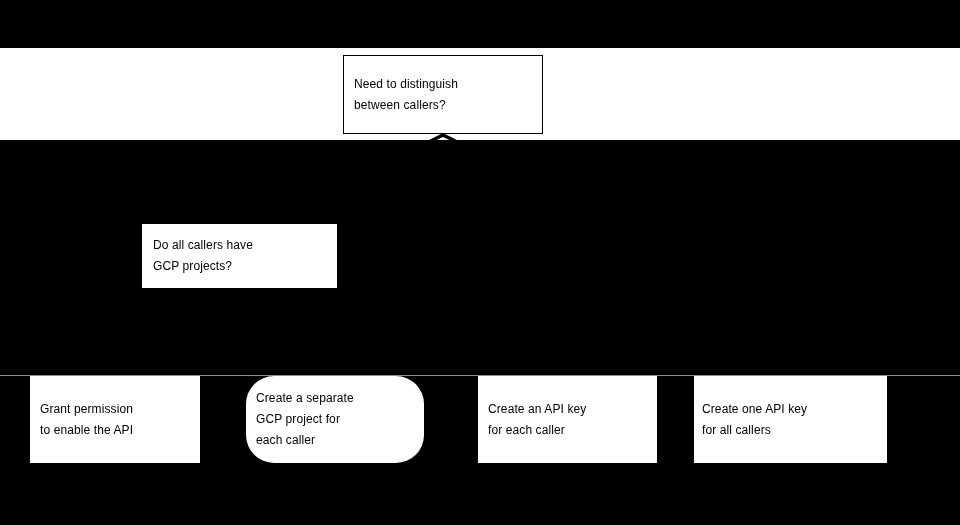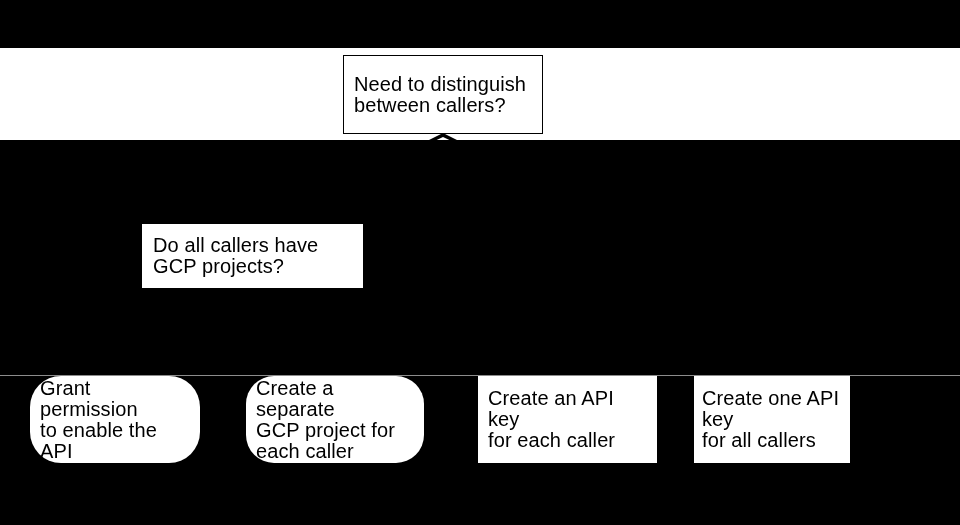--- a/index.html
+++ b/index.html
@@ -28,21 +28,21 @@
   #band-root { top: 48px; height: 92px; }
 
   
   .node {
     position: absolute;
     background: #ffffff;
     color: #000000;
     box-sizing: border-box;
     display: flex;
     align-items: center;
-    font-size: 20px;
+    font-size: 12px;
     line-height: 21px;
     letter-spacing: 0.1px;
     white-space: pre-line;
   }
   .node .label {
     display: block;
     width: 100%;
   }
 
   
@@ -63,33 +63,33 @@
     top: 133px;
     width: 48px;
     height: 12px;
   }
 
   
   .node.level-2 {
     height: 64px;
     padding: 0 11px;
   }
-  #node-gcp-projects { left: 142px; top: 224px; width: 221px; }
+  #node-gcp-projects { left: 142px; top: 224px; width: 195px; }
   #node-key-restrictions { left: 582px; top: 224px; width: 170px; }
 
   
   .node.level-3 {
     top: 376px;
     height: 87px;
     padding: 0 10px;
   }
-  #node-grant-permission { left: 30px;  width: 170px; border-radius: 31px; }
+  #node-grant-permission { left: 30px;  width: 170px; }
   #node-separate-project { left: 246px; width: 178px; border-radius: 28px; }
   #node-key-per-caller   { left: 478px; width: 179px; }
-  #node-key-all-callers  { left: 694px; width: 156px; padding-left: 8px; }
+  #node-key-all-callers  { left: 694px; width: 193px; padding-left: 8px; }
 
   
   #rule-outcomes {
     position: absolute;
     left: 0;
     top: 375px;
     width: 960px;
     height: 1px;
     background: #ffffff;
     opacity: 0.55;

